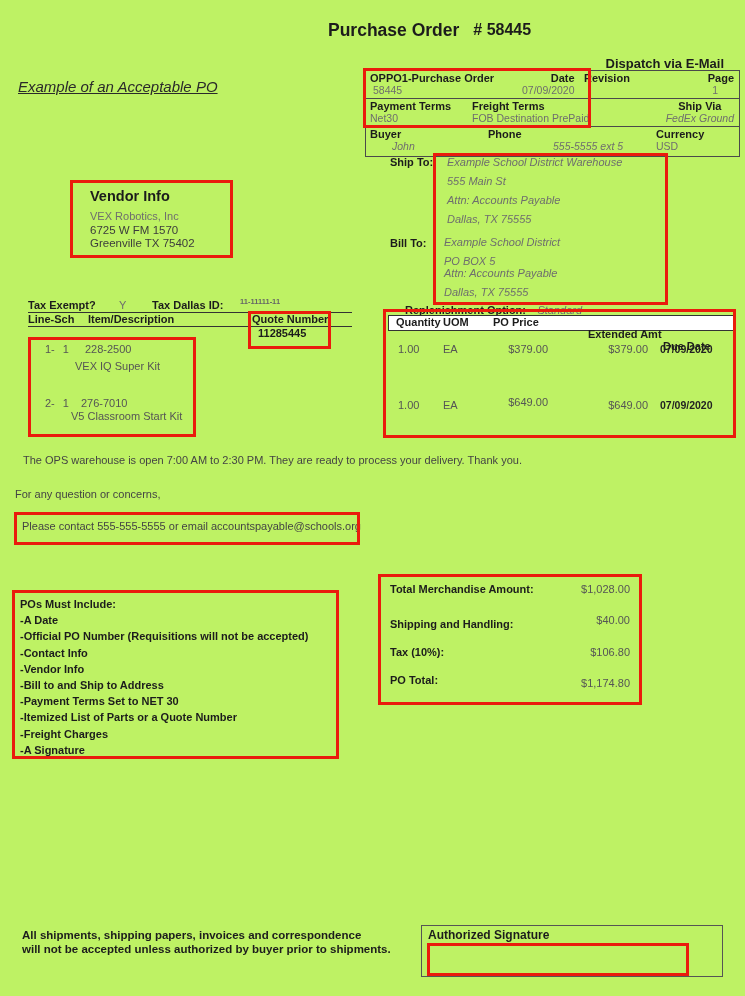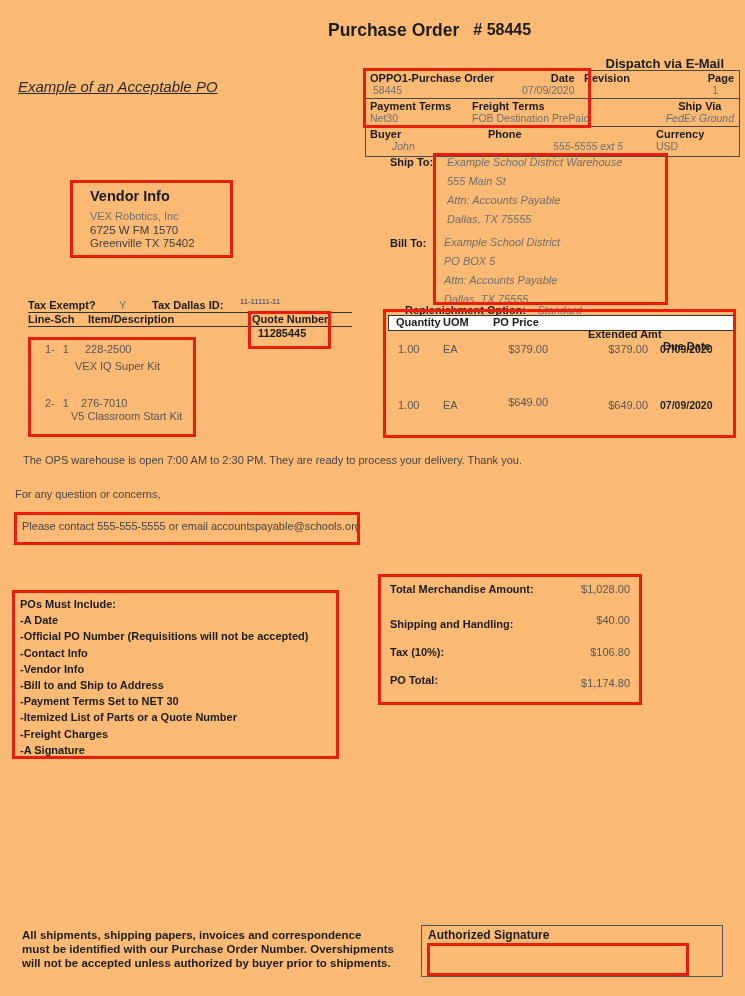--- a/index.html
+++ b/index.html
@@ -1,17 +1,17 @@
 <!DOCTYPE html>
 <html style="--annotation-red: #ea1c0c; --value-gray: #6e6e6e; --rule-black: #4a4a4a;"><head>
 <meta charset="utf-8">
 <style>
   html,body{margin:0;padding:0;background:#fff;}
   .page{
-    position:relative;width:745px;height:996px;background:#fdba74;
+    position:relative;width:745px;height:996px;background:#bef264;
     font-family:"Liberation Sans", sans-serif;color:#1c1c1c;overflow:hidden;
   }
   .abs{position:absolute;}
   .b{font-weight:bold;}
   .i{font-style:italic;}
   .g{color:var(--value-gray,#6e6e6e);}
   .t11{font-size:11px;}
   .redbox{
     position:absolute;border:3px solid var(--annotation-red,#ea1c0c);
     pointer-events:none;z-index:6;background:transparent;
@@ -102,21 +102,21 @@
   <div class="abs" style="left:447px;top:156px;">
     <div class="addr-line" style="margin-bottom:7px;">Example School District Warehouse</div>
     <div class="addr-line" style="margin-bottom:7px;">555 Main St</div>
     <div class="addr-line" style="margin-bottom:7px;">Attn: Accounts Payable</div>
     <div class="addr-line">Dallas, TX 75555</div>
   </div>
 
   <div class="abs b t11" style="left:390px;top:237px;">Bill To:</div>
   <div class="abs" style="left:444px;top:236px;">
     <div class="addr-line" style="margin-bottom:7px;">Example School District</div>
-    <div class="addr-line" style="margin-bottom:7px;">PO BOX 5</div>
+    <div class="addr-line" style="">PO BOX 5</div>
     <div class="addr-line" style="margin-bottom:7px;">Attn: Accounts Payable</div>
     <div class="addr-line">Dallas, TX 75555</div>
   </div>
 
   <div class="abs b t11" style="left:28px;top:299px;">Tax Exempt?</div>
   <div class="abs t11 g" style="left:119px;top:299px;">Y</div>
   <div class="abs b t11" style="left:152px;top:299px;">Tax Dallas ID:</div>
   <div class="abs b" style="left:240px;top:297px;font-size:7.5px;color:#666;">11-11111-11</div>
 
   <div class="abs rule-band" style="left:28px;top:312px;width:324px;height:13px;">
@@ -194,21 +194,20 @@
     <span class="abs b t11" style="left:390px;white-space:nowrap;">Tax (10%):</span>
     <span class="abs t11" style="left:520px;width:110px;text-align:right;color:#555;">$106.80</span>
   </div>
   <div class="abs" style="left:0;top:674px;">
     <span class="abs b t11" style="left:390px;white-space:nowrap;">PO Total:</span>
     <span class="abs t11" style="left:520px;top:3px;width:110px;text-align:right;color:#555;">$1,174.80</span>
   </div>
 
   <div class="abs" style="left:22px;top:928px;">
     <div class="foot-line">All shipments, shipping papers, invoices and correspondence</div>
-    <div class="foot-line">must be identified with our Purchase Order Number. Overshipments</div>
     <div class="foot-line">will not be accepted unless authorized by buyer prior to shipments.</div>
   </div>
 
   <div class="abs" style="left:421px;top:925px;width:300px;height:50px;border:1.5px solid #555;">
     <div class="b" style="font-size:12px;padding:2px 0 0 6px;">Authorized Signature</div>
   </div>
 
   <div class="redbox" style="left:363px;top:68px;width:222px;height:54px;"></div>
   <div class="redbox" style="left:70px;top:180px;width:157px;height:72px;"></div>
   <div class="redbox" style="left:433px;top:153px;width:229px;height:146px;"></div>

